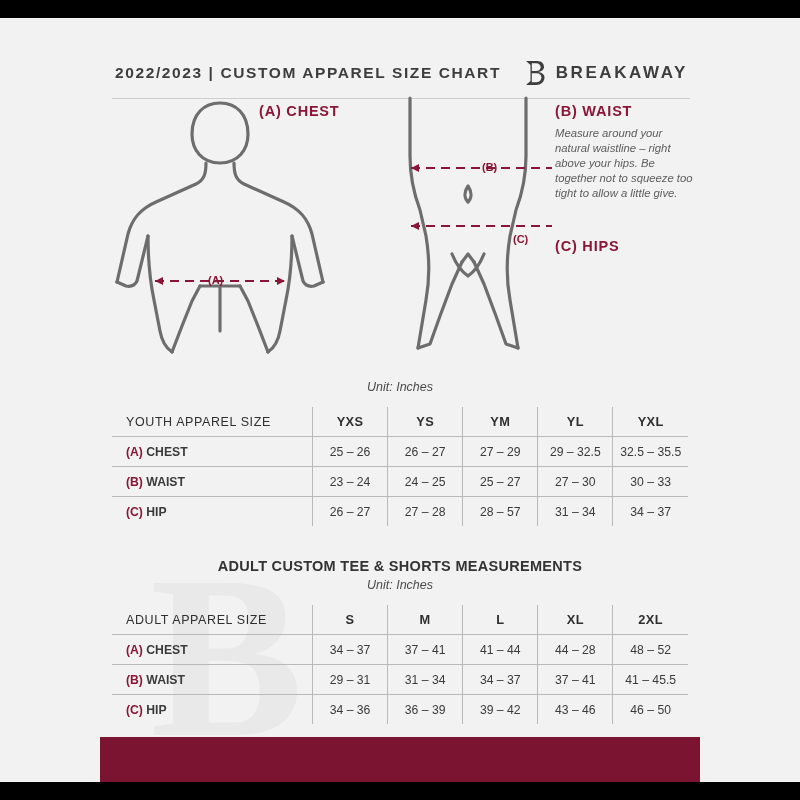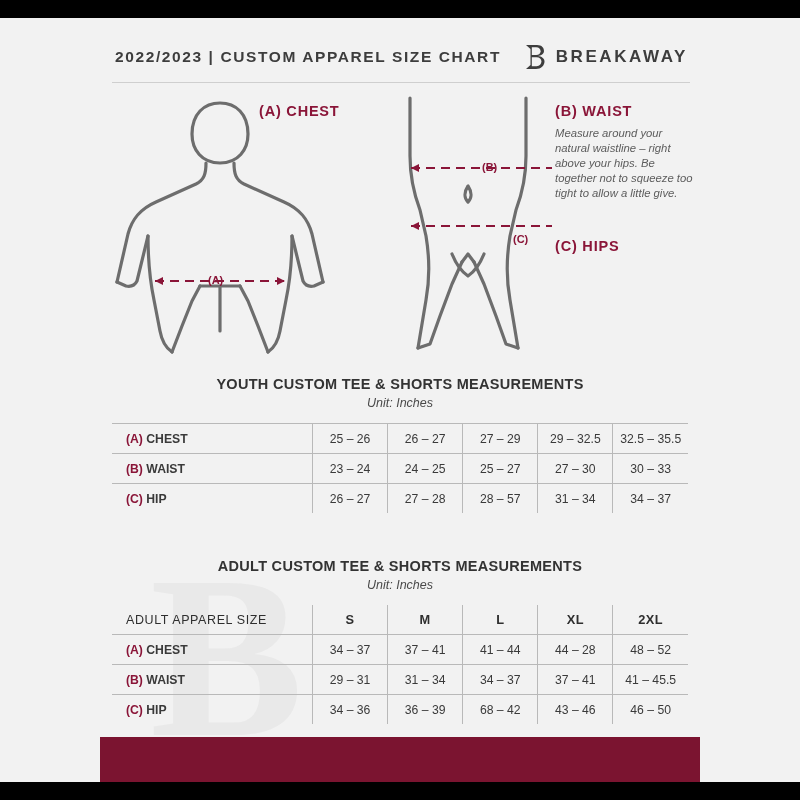--- a/index.html
+++ b/index.html
@@ -38,21 +38,21 @@
     color: #e9e9e9;
     font-family: "Liberation Serif", serif;
     line-height: 1;
     user-select: none;
     letter-spacing: -6px;
   }
   
   .header {
     position: absolute;
     left: 0;
-    top: 0;
+    top: 16px;
     width: 800px;
     height: 66px;
   }
   .header-title {
     position: absolute;
     left: 115px;
     top: 30px;
     font-size: 15.5px;
     font-weight: bold;
     letter-spacing: 1.6px;
@@ -243,24 +243,31 @@
       <div class="c-waist">
         <div class="callout-title">(B) WAIST</div>
         <div class="callout-text">Measure around your natural waistline – right above your hips. Be together not to squeeze too tight to allow a little give.</div>
       </div>
       <div class="c-hips">
         <div class="callout-title">(C) HIPS</div>
       </div>
     </div>
 
     <div class="section" style="top:358px;">
-      <div class="sec-title">YOUTH CUSTOM TEE &amp; SHORTS MEASUREMENTS</div>
       <div class="sec-unit">Unit: Inches</div>
       <table>
         <tbody id="youth-table-body">
+            <tr class="head-row">
+              <th class="size-head">YOUTH APPAREL SIZE</th>
+              <th>YXS</th>
+              <th>YS</th>
+              <th>YM</th>
+              <th>YL</th>
+              <th>YXL</th>
+            </tr>
             <tr>
               <td class="row-label"><span class="tag">(A)</span> CHEST</td>
               <td>25 – 26</td>
               <td>26 – 27</td>
               <td>27 – 29</td>
               <td>29 – 32.5</td>
               <td>32.5 – 35.5</td>
             </tr>
             <tr>
               <td class="row-label"><span class="tag">(B)</span> WAIST</td>
@@ -308,21 +315,21 @@
               <td>29 – 31</td>
               <td>31 – 34</td>
               <td>34 – 37</td>
               <td>37 – 41</td>
               <td>41 – 45.5</td>
             </tr>
             <tr>
               <td class="row-label"><span class="tag">(C)</span> HIP</td>
               <td>34 – 36</td>
               <td>36 – 39</td>
-              <td>68 – 42</td>
+              <td>39 – 42</td>
               <td>43 – 46</td>
               <td>46 – 50</td>
             </tr>
           </tbody>
       </table>
     </div>
 
     <div class="footer-bar"></div>
   </div>
 </div>

